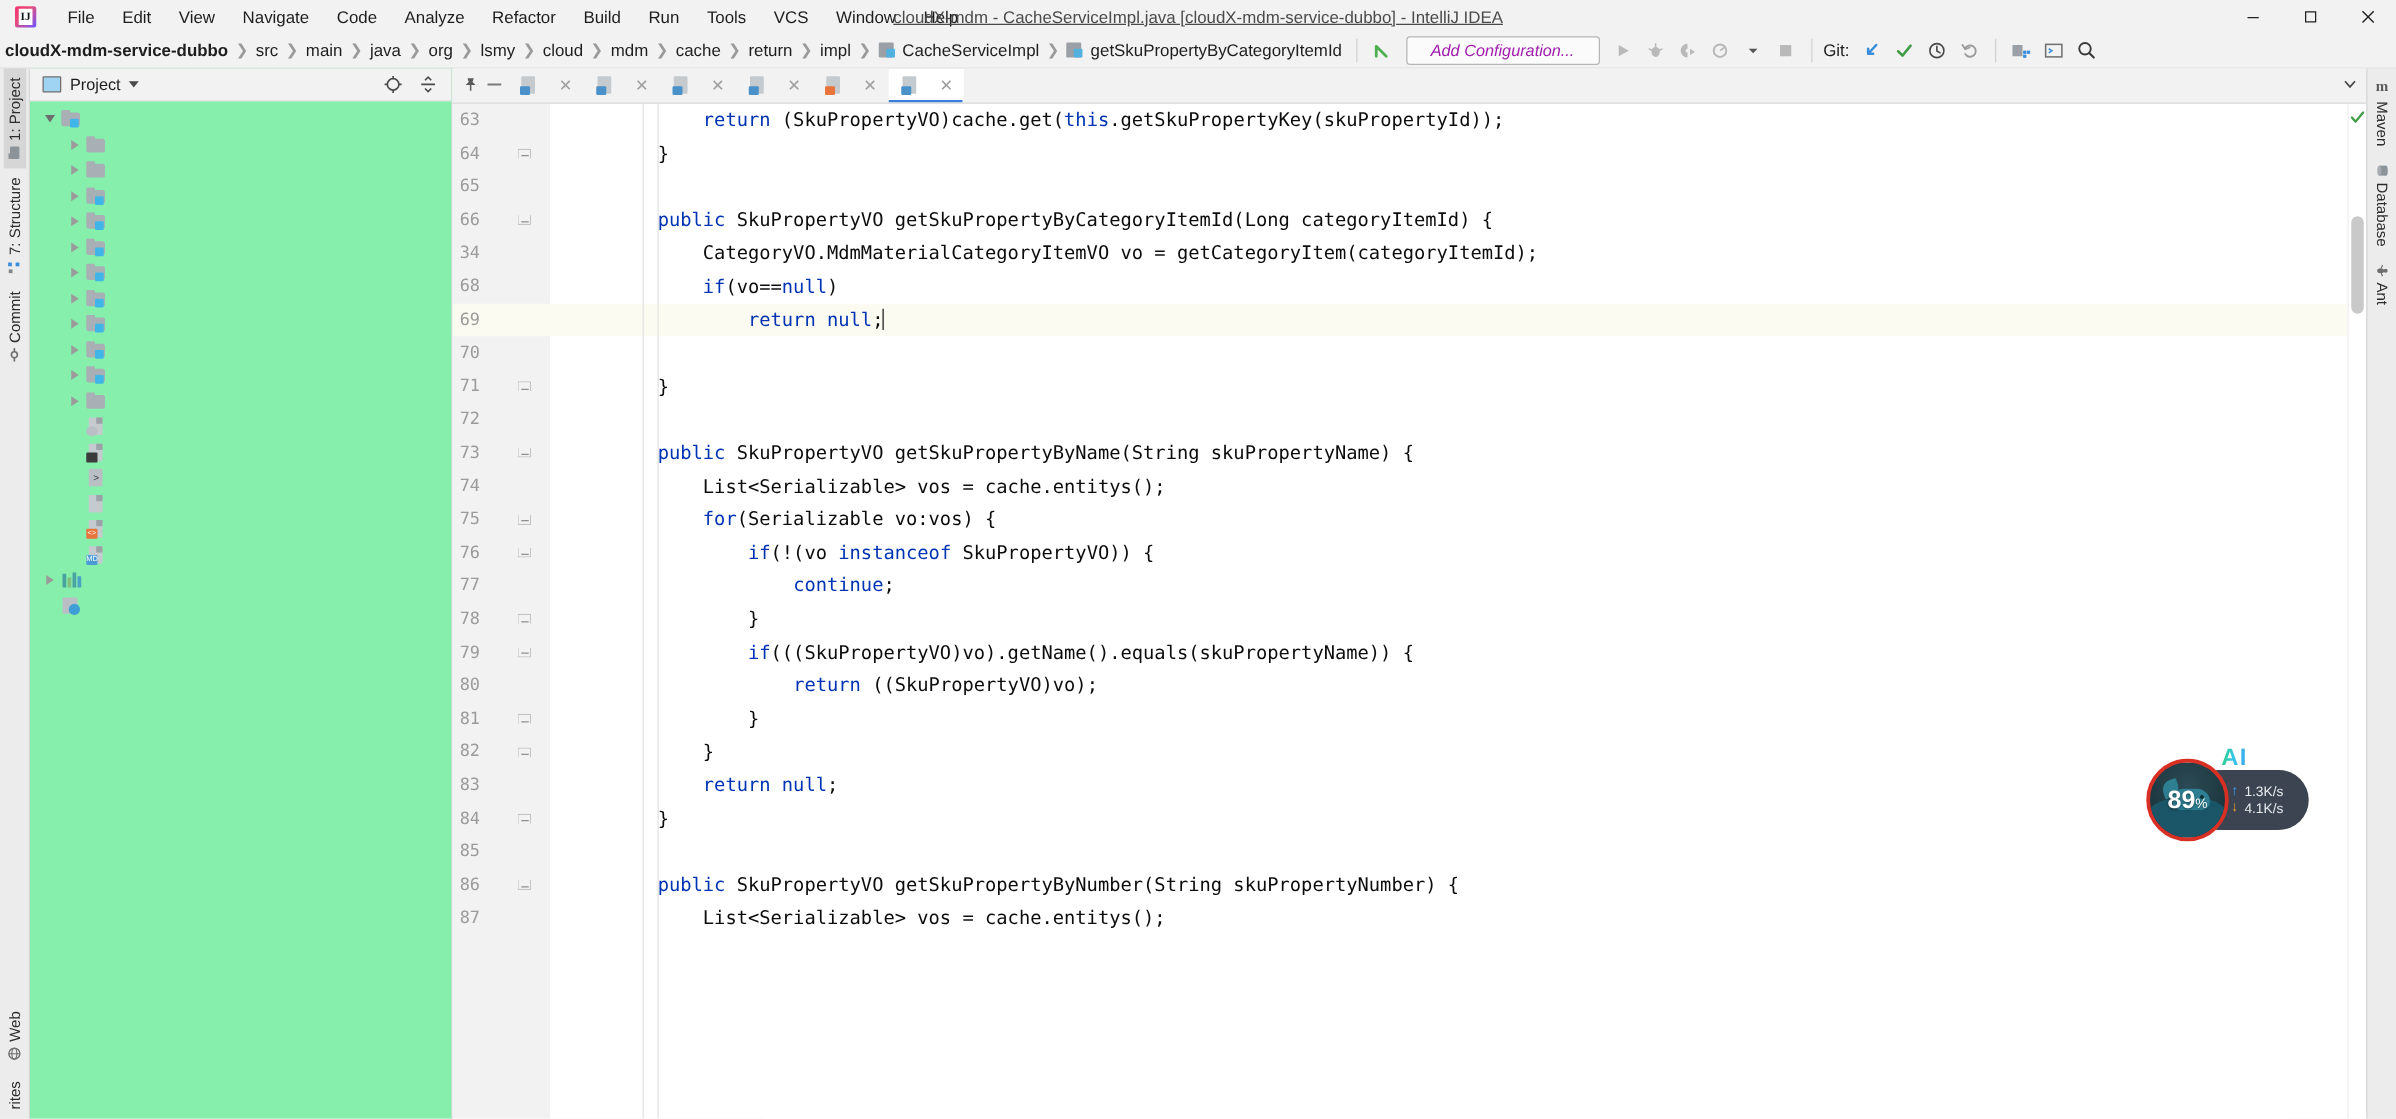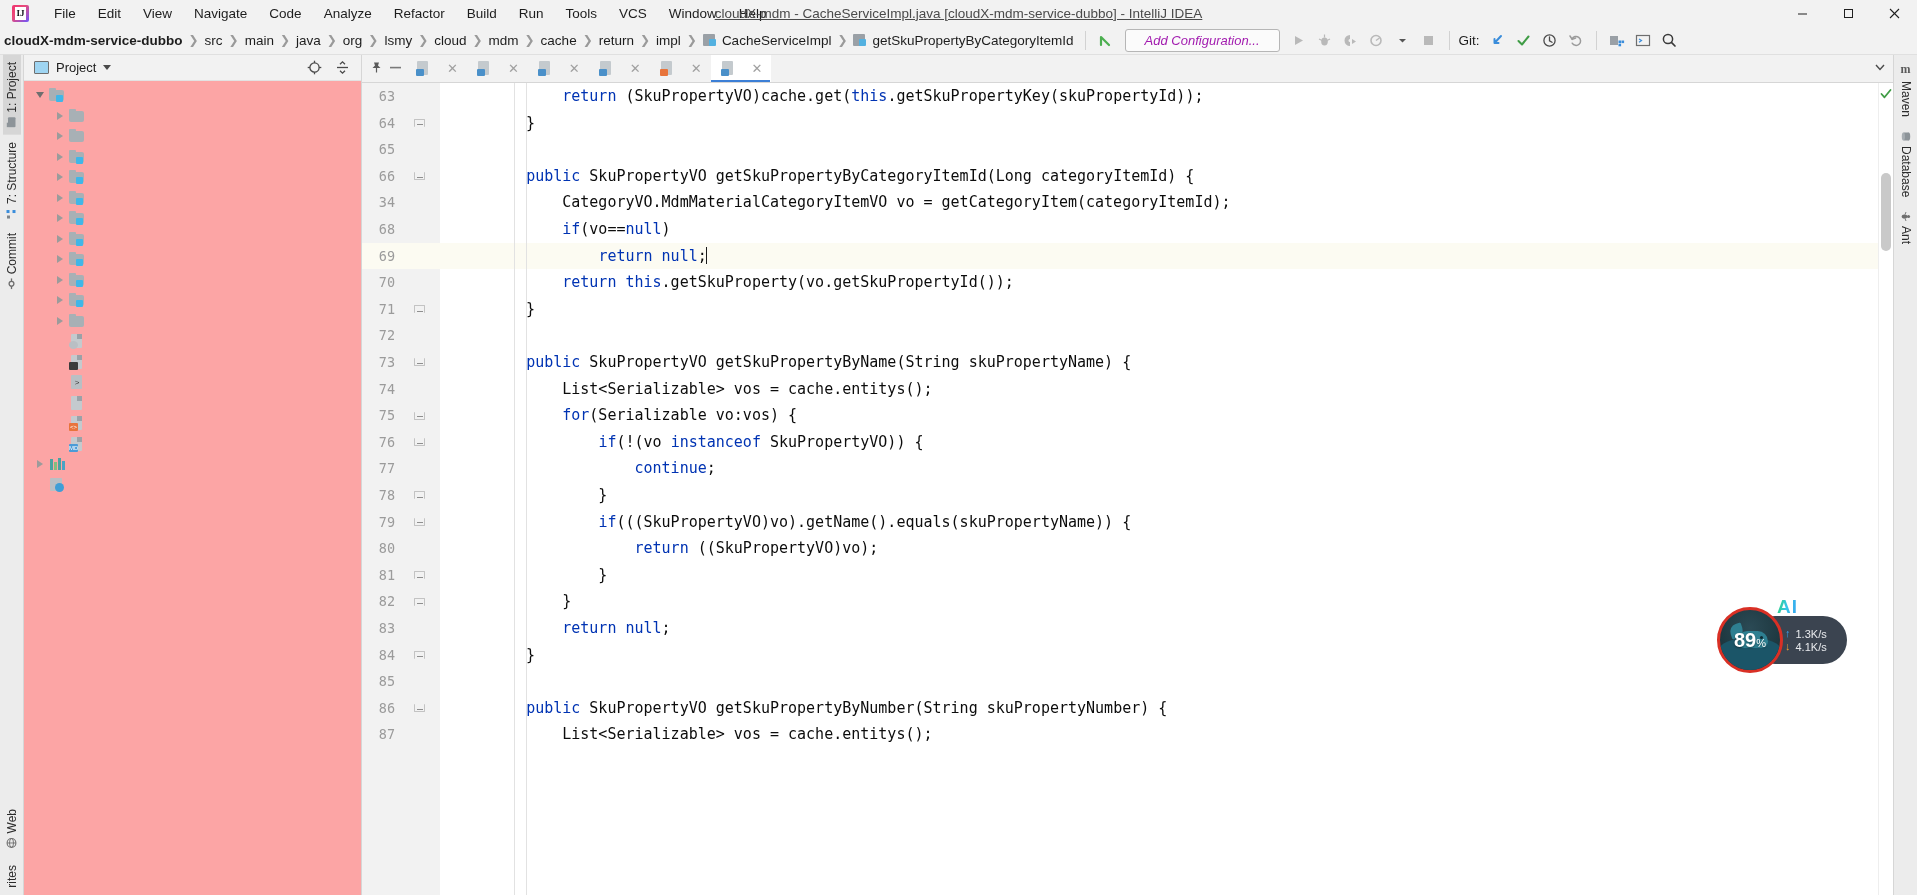--- a/index.html
+++ b/index.html
@@ -105,21 +105,21 @@
   }
   .strip-btn.vert-left {
     writing-mode: vertical-rl; transform: rotate(180deg);
   }
   .strip-btn.vert-right { writing-mode: vertical-rl; }
   .strip-btn.active { background: #d6d6d6; }
   .strip-bottom { margin-top: auto; display: flex; flex-direction: column; align-items: center; }
 
   
   .project-panel {
-    width: 338px; min-width: 338px; background: #fca5a5;
+    width: 338px; min-width: 338px; background: #86efac;
     display: flex; flex-direction: column;
     border-right: 1px solid #d6d6d6;
   }
   .panel-head {
     height: 26px; min-height: 26px; background: #f2f2f2;
     display: flex; align-items: center; padding: 0 6px 0 10px;
     border-bottom: 1px solid #e2e2e2;
   }
   .panel-head .ph-icon {
     width: 15px; height: 13px; border: 1.5px solid #6e6e6e; background: #9fd5f2;
@@ -229,21 +229,21 @@
   .tab-ficon .bdg.xml  { background: #e8743b; }
   .tabs-tail { margin-left: auto; display: flex; align-items: center; padding: 0 6px; }
 
   .editor-wrap { flex: 1; display: flex; min-height: 0; position: relative; overflow: hidden; }
   .gutter {
     width: 78px; min-width: 78px; background: #f2f2f2; position: relative;
     font-family: "DejaVu Sans Mono", monospace;
   }
   .code-pane { flex: 1; position: relative; overflow: hidden; background: #fff; }
   .ln {
-    position: absolute; right: 36px; width: 34px; text-align: center;
+    position: absolute; right: 56px; width: 34px; text-align: right;
     font-size: 13.5px; color: #9b9b9b;
     font-family: "DejaVu Sans Mono", monospace;
   }
   .fold {
     position: absolute; right: 14px; width: 13px; height: 13px;
     display: flex; align-items: center; justify-content: center;
   }
   .fold .fminus {
     width: 11px; height: 11px; border: 1px solid #c3c3c3; background: #f2f2f2;
     position: relative; border-radius: 1px;
@@ -984,21 +984,20 @@
             <div class="ln" style="top: 638.4px; line-height: 26.6px;">87</div>
           </div>
         <div class="code-pane" id="code-pane">
             <div class="code-line" style="top: 0px;"><span style="padding-left:50px">        <span class="kw">return</span> (SkuPropertyVO)cache.get(<span class="kw">this</span>.getSkuPropertyKey(skuPropertyId));</span></div>
             <div class="code-line" style="top: 26.6px;"><span style="padding-left:50px">    }</span></div>
             <div class="code-line" style="top: 53.2px;"><span style="padding-left:50px"></span></div>
             <div class="code-line" style="top: 79.8px;"><span style="padding-left:50px">    <span class="kw">public</span> SkuPropertyVO getSkuPropertyByCategoryItemId(Long categoryItemId) {</span></div>
             <div class="code-line" style="top: 106.4px;"><span style="padding-left:50px">        CategoryVO.MdmMaterialCategoryItemVO vo = getCategoryItem(categoryItemId);</span></div>
             <div class="code-line" style="top: 133px;"><span style="padding-left:50px">        <span class="kw">if</span>(vo==<span class="kw">null</span>)</span></div>
             <div class="code-line caret-row" style="top: 159.6px;"><span style="padding-left:50px">            <span class="kw">return</span> <span class="kw">null</span>;</span><span class="caret"></span></div>
-            <div class="code-line" style="top: 186.2px;"><span style="padding-left:50px">        <span class="kw">return</span> <span class="kw">this</span>.getSkuProperty(vo.getSkuPropertyId());</span></div>
             <div class="code-line" style="top: 212.8px;"><span style="padding-left:50px">    }</span></div>
             <div class="code-line" style="top: 239.4px;"><span style="padding-left:50px"></span></div>
             <div class="code-line" style="top: 266px;"><span style="padding-left:50px">    <span class="kw">public</span> SkuPropertyVO getSkuPropertyByName(String skuPropertyName) {</span></div>
             <div class="code-line" style="top: 292.6px;"><span style="padding-left:50px">        List&lt;Serializable&gt; vos = cache.entitys();</span></div>
             <div class="code-line" style="top: 319.2px;"><span style="padding-left:50px">        <span class="kw">for</span>(Serializable vo:vos) {</span></div>
             <div class="code-line" style="top: 345.8px;"><span style="padding-left:50px">            <span class="kw">if</span>(!(vo <span class="kw">instanceof</span> SkuPropertyVO)) {</span></div>
             <div class="code-line" style="top: 372.4px;"><span style="padding-left:50px">                <span class="kw">continue</span>;</span></div>
             <div class="code-line" style="top: 399px;"><span style="padding-left:50px">            }</span></div>
             <div class="code-line" style="top: 425.6px;"><span style="padding-left:50px">            <span class="kw">if</span>(((SkuPropertyVO)vo).getName().equals(skuPropertyName)) {</span></div>
             <div class="code-line" style="top: 452.2px;"><span style="padding-left:50px">                <span class="kw">return</span> ((SkuPropertyVO)vo);</span></div>

